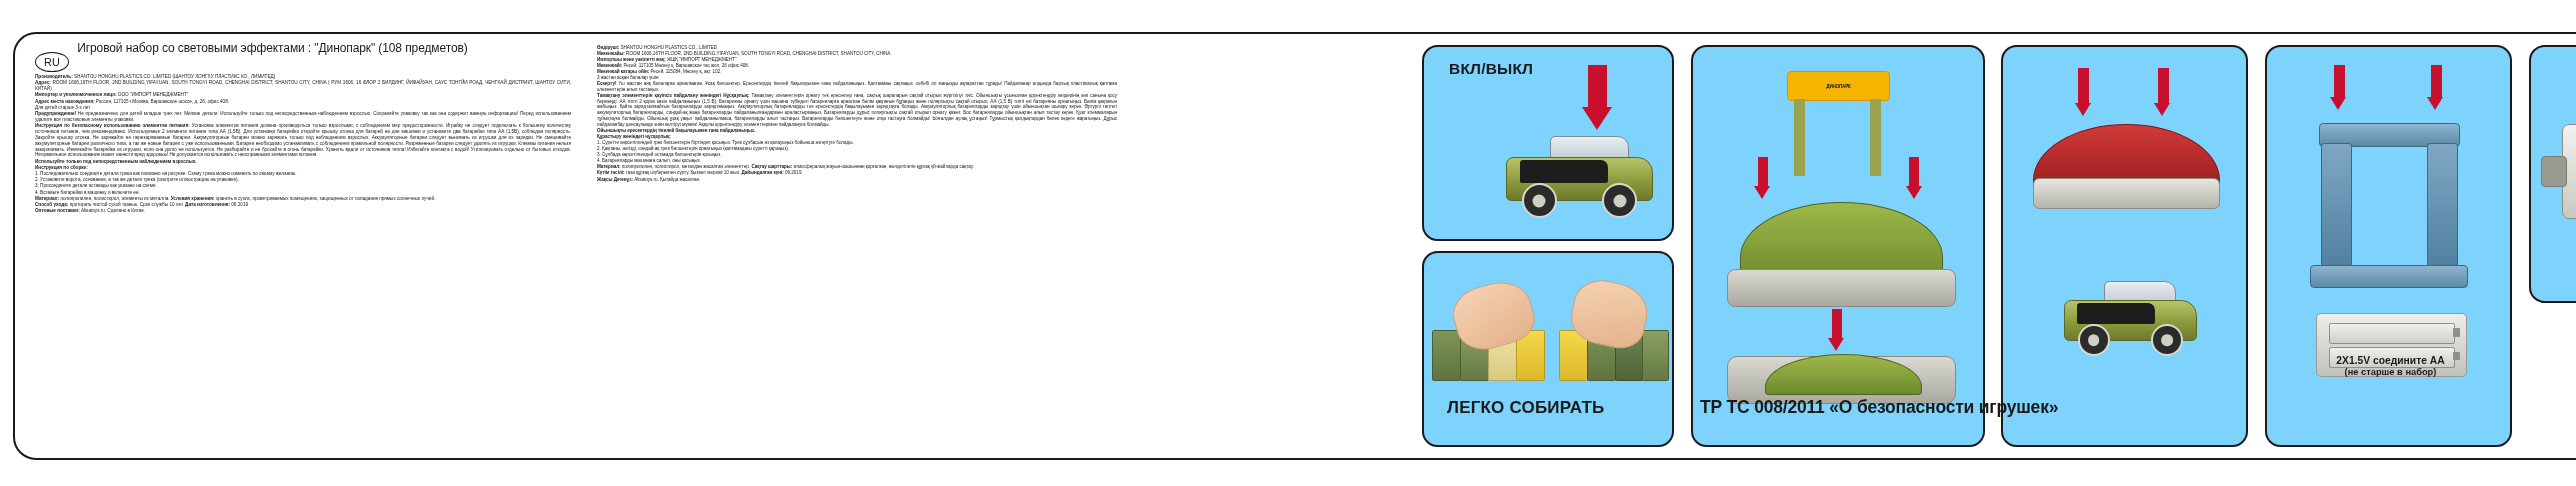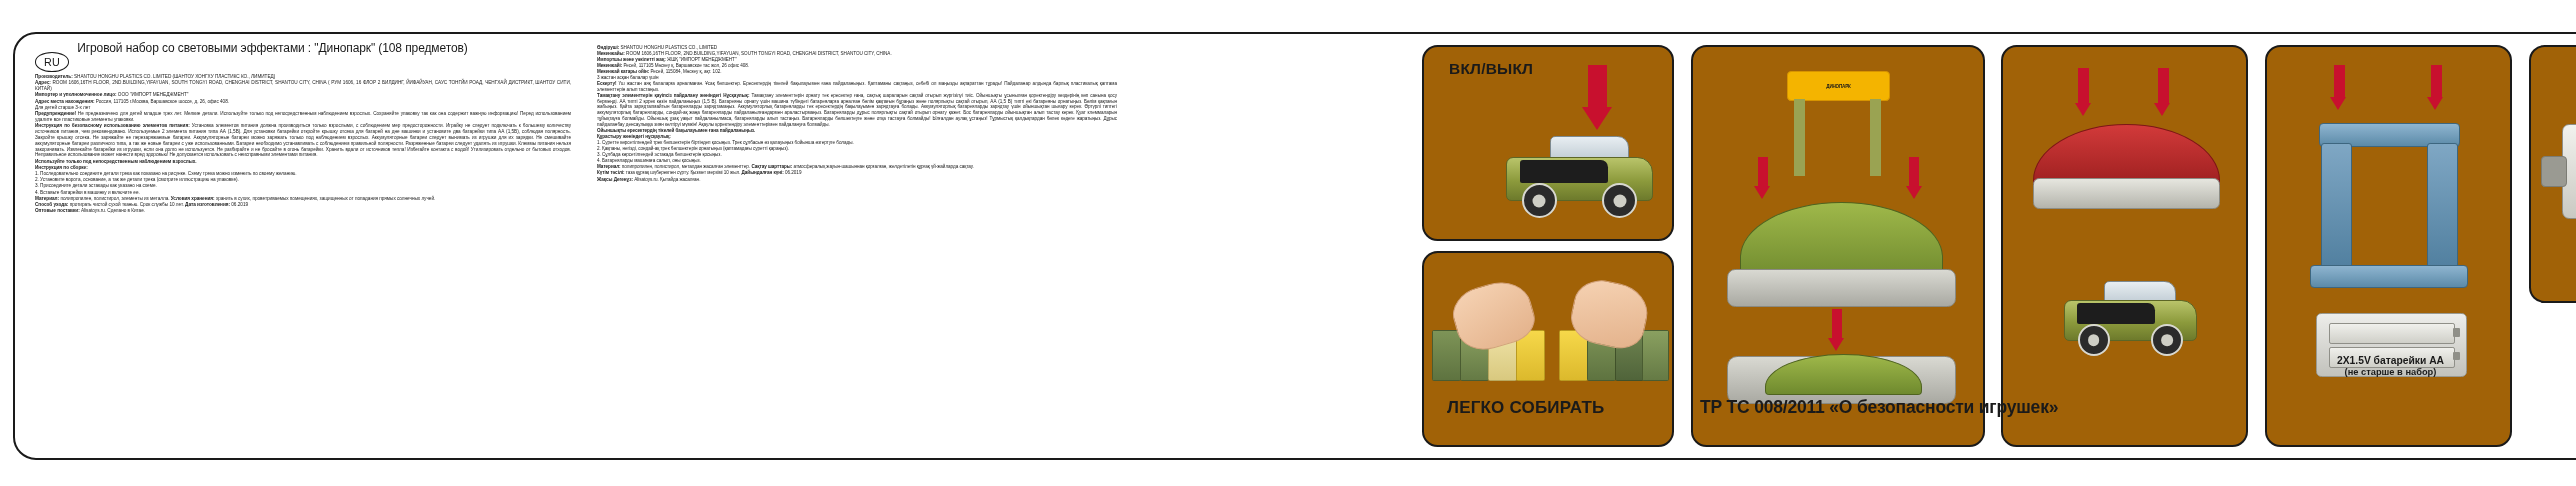--- a/index.html
+++ b/index.html
@@ -28,21 +28,21 @@
   .hdr-l2{font-size:12px;font-weight:bold;line-height:1.16;letter-spacing:-0.1px;white-space:nowrap;}
 
   .body-text{font-size:4.7px;line-height:1.255;text-align:justify;margin-top:2.6px;letter-spacing:-0.03px;}
   #kz-col .body-text{font-size:4.6px;line-height:1.26;}
   .body-text p{margin:0 0 0.3px 0;}
   .body-text b{font-weight:bold;}
   .lead{margin-top:1.5px;}
   .blk{margin-top:1.8px;}
 
   
-  .panel{position:absolute;border:2.1px solid #1a1a1a;border-radius:15.5px;background:#a16207;box-sizing:border-box;overflow:hidden;}
+  .panel{position:absolute;border:2.1px solid #1a1a1a;border-radius:15.5px;background:#7dd3fc;box-sizing:border-box;overflow:hidden;}
   .panel-cap{position:absolute;font-weight:bold;letter-spacing:0.2px;}
 
   #p-onoff{left:1422px;top:45px;width:252px;height:196px;}
   #p-easy {left:1422px;top:251px;width:252px;height:196px;}
   #p-dino {left:1691px;top:45px;width:294px;height:402px;}
   #p-track{left:2001px;top:45px;width:247px;height:402px;}
   #p-stand{left:2265px;top:45px;width:247px;height:402px;}
   #p-motor{left:2529px;top:45px;width:258px;height:258px;}
 
   .cap-onoff{left:25px;top:13.4px;font-size:15.5px;}
@@ -272,21 +272,21 @@
       <div class="batt-cap" style="left:49px;top:266px;width:149px;height:62px;">
         <div class="batt-cell" style="position:absolute;left:12.4px;top:9.3px;width:124px;height:18.5px;"></div>
         <div class="batt-cell" style="position:absolute;left:12.4px;top:33px;width:124px;height:18.5px;"></div>
         <div class="batt-tip" style="position:absolute;left:136px;top:14.4px;width:7.2px;height:8.2px;"></div>
         <div class="batt-tip" style="position:absolute;left:136px;top:38px;width:7.2px;height:8.2px;"></div>
       </div>
     </div>
   </div>
 
   <div id="batt-caption">
-    <div class="l1">2X1.5V батарейки АА</div>
+    <div class="l1">2X1.5V соедините АА</div>
     <div class="l2">(не старше в набор)</div>
   </div>
 
   <div class="panel" id="p-motor">
     <div class="scene">
       <div class="motor-body" style="left:31px;top:77px;width:155px;height:93px;"></div>
 
       <div class="motor-shaft" style="left:10.3px;top:109px;width:24px;height:29px;border-radius:4.1px;"></div>
     </div>
   </div>

